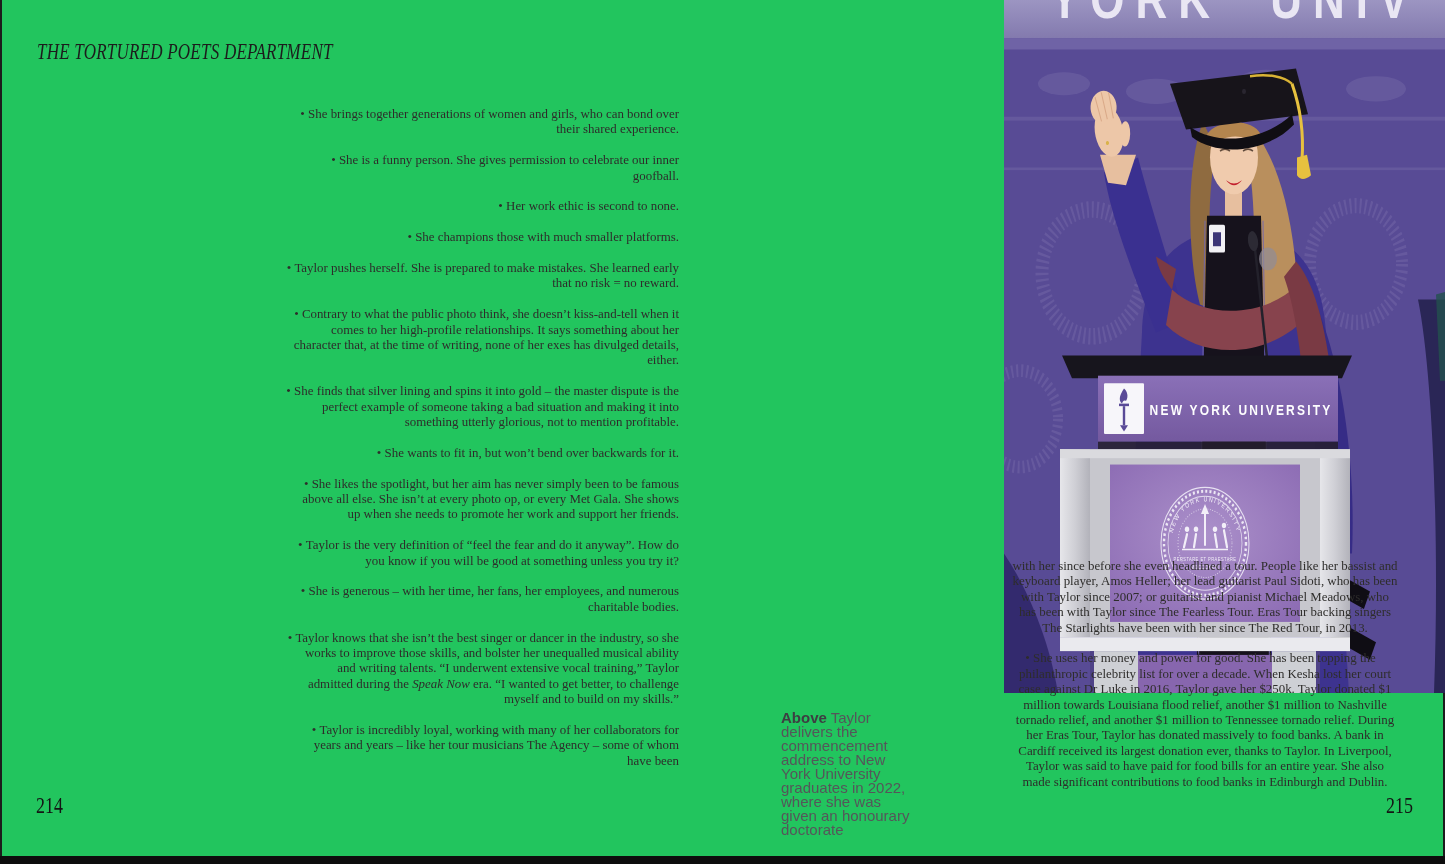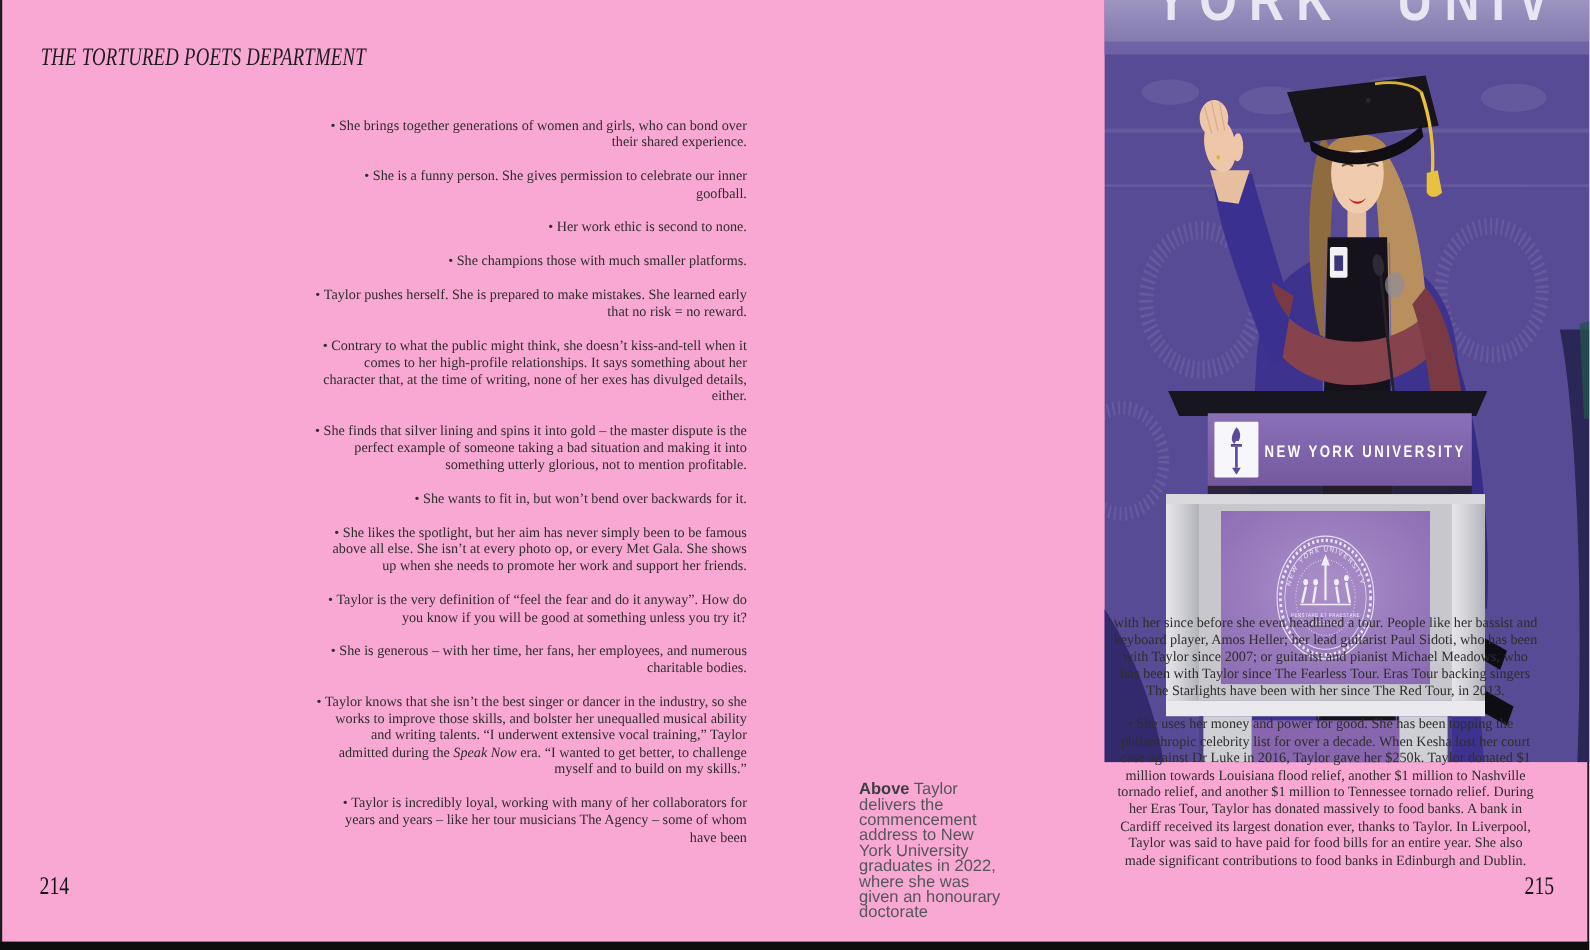--- a/index.html
+++ b/index.html
@@ -1,16 +1,16 @@
 <!DOCTYPE html>
 <html><head>
 <meta charset="utf-8">
 <style>
   html,body{margin:0;padding:0;background:#ffffff;}
-  .spread{position:relative;width:1445px;height:864px;background:#f9a8d4;overflow:hidden;
+  .spread{position:relative;width:1445px;height:864px;background:#22c55e;overflow:hidden;
           font-family:"Liberation Serif",serif;color:#2e2d2b;}
   .edge-left{position:absolute;left:0;top:0;width:2px;height:100%;background:#1c1c1c;}
   .edge-right{position:absolute;right:0;top:0;width:2px;height:100%;background:#1c1c1c;}
   .edge-bottom{position:absolute;left:0;bottom:0;width:100%;height:8px;background:#0d0d0d;}
 
   .running-head{position:absolute;left:37px;top:39px;font-style:italic;font-size:23px;
                 letter-spacing:.3px;color:#1c1c1c;white-space:nowrap;
                 transform:scaleX(.74);transform-origin:left top;}
 
   .col-left{position:absolute;left:292px;top:107px;width:387px;
@@ -46,21 +46,21 @@
   <div class="edge-bottom"></div>
 
   <div class="running-head">THE TORTURED POETS DEPARTMENT</div>
 
   <div class="col-left">
       <div class="bullet"><span>She brings together generations of women and girls, who can bond over their shared experience.</span></div>
       <div class="bullet"><span>She is a funny person. She gives permission to celebrate our inner goofball.</span></div>
       <div class="bullet"><span>Her work ethic is second to none.</span></div>
       <div class="bullet"><span>She champions those with much smaller platforms.</span></div>
       <div class="bullet"><span>Taylor pushes herself. She is prepared to make mistakes. She learned early that no risk = no reward.</span></div>
-      <div class="bullet"><span>Contrary to what the public might think, she doesn’t kiss-and-tell when it comes to her high-profile relationships. It says something about her character that, at the time of writing, none of her exes has divulged details, either.</span></div>
+      <div class="bullet"><span>Contrary to what the public photo think, she doesn’t kiss-and-tell when it comes to her high-profile relationships. It says something about her character that, at the time of writing, none of her exes has divulged details, either.</span></div>
       <div class="bullet"><span>She finds that silver lining and spins it into gold – the master dispute is the perfect example of someone taking a bad situation and making it into something utterly glorious, not to mention profitable.</span></div>
       <div class="bullet"><span>She wants to fit in, but won’t bend over backwards for it.</span></div>
       <div class="bullet"><span>She likes the spotlight, but her aim has never simply been to be famous above all else. She isn’t at every photo op, or every Met Gala. She shows up when she needs to promote her work and support her friends.</span></div>
       <div class="bullet"><span>Taylor is the very definition of “feel the fear and do it anyway”. How do you know if you will be good at something unless you try it?</span></div>
       <div class="bullet"><span>She is generous – with her time, her fans, her employees, and numerous charitable bodies.</span></div>
       <div class="bullet"><span>Taylor knows that she isn’t the best singer or dancer in the industry, so she works to improve those skills, and bolster her unequalled musical ability and writing talents. “I underwent extensive vocal training,” Taylor admitted during the </span><em>Speak Now</em><span> era. “I wanted to get better, to challenge myself and to build on my skills.”</span></div>
       <div class="bullet"><span>Taylor is incredibly loyal, working with many of her collaborators for years and years – like her tour musicians The Agency – some of whom have been</span></div>
     </div>
 
   <div class="photo">

